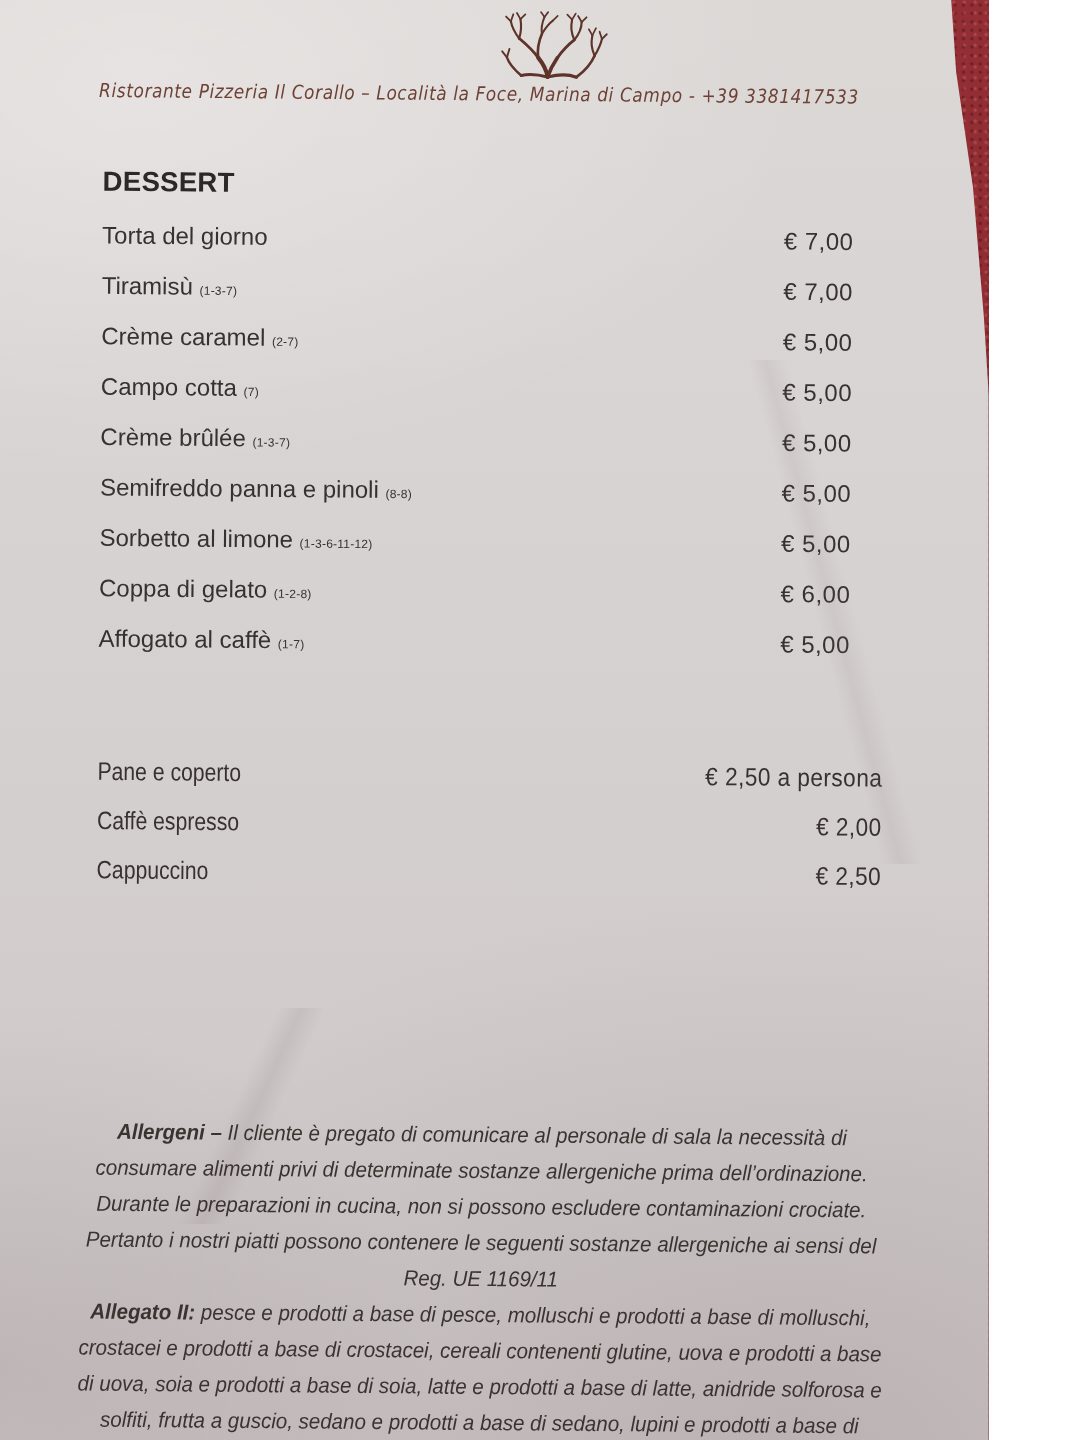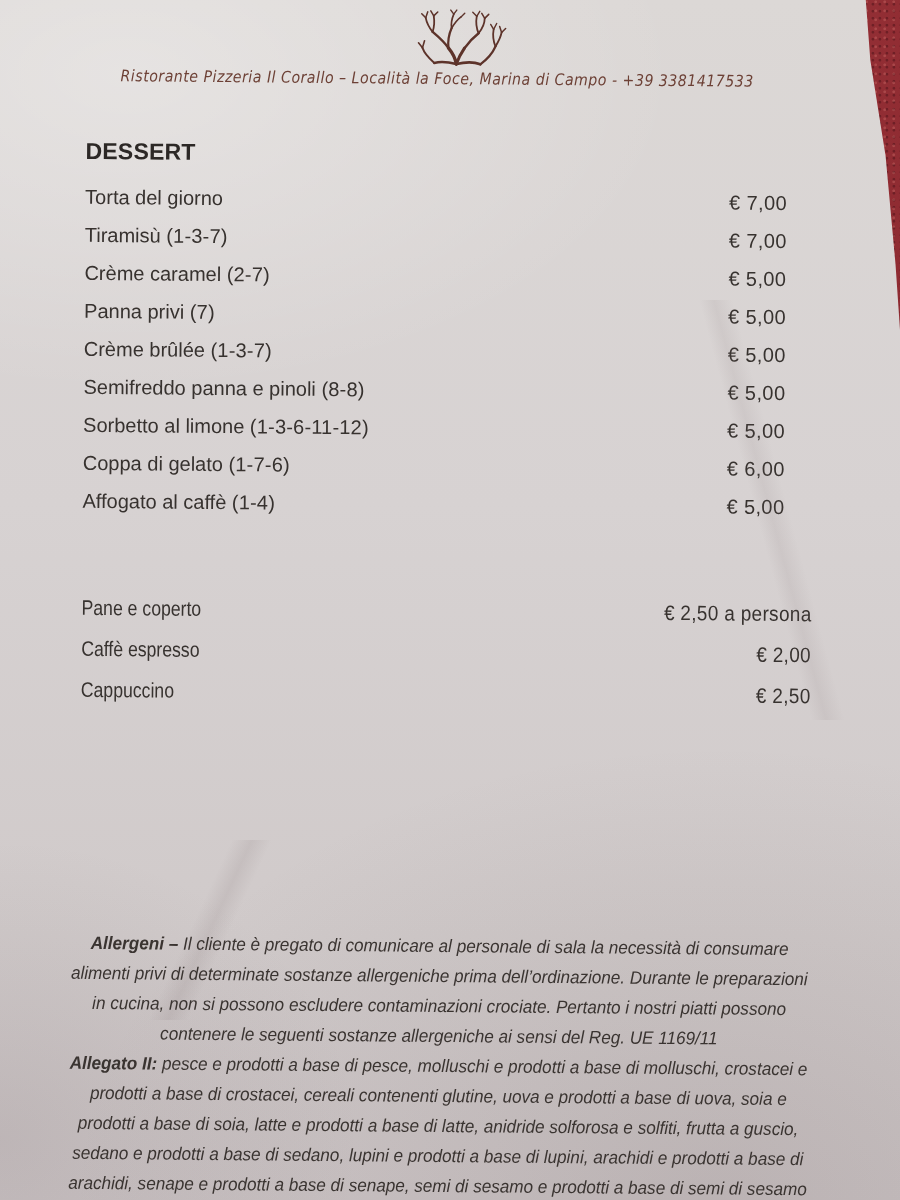--- a/index.html
+++ b/index.html
@@ -1,21 +1,21 @@
 <!DOCTYPE html>
 <html><head>
 <meta charset="utf-8">
 <style>
   html, body { margin:0; padding:0; }
   body {
     width:900px; height:1200px; overflow:hidden;
     font-family:"Liberation Sans", sans-serif;
   }
   .stage {
-    position:relative; width:900px; height:1200px;
+    position:relative; width:824px; height:1200px;
     background-color:#8e2b33;
     background-image:
       radial-gradient(circle at 30% 20%, rgba(255,165,150,0.22) 0.9px, transparent 1.8px),
       radial-gradient(circle at 70% 60%, rgba(55,8,14,0.38) 0.9px, transparent 1.8px),
       linear-gradient(100deg, #80202a 0%, #9e383c 55%, #88252d 100%);
     background-size:9px 9px, 7px 7px, 100% 100%;
     text-decoration:underline;
   }
   .paper {
     position:absolute; inset:0;
@@ -50,21 +50,21 @@
   .menu-body { position:absolute; left:86px; right:112px; top:138px; color:#37322f; }
   .section-title {
     font-size:23px; font-weight:bold; color:#2c2826; letter-spacing:0.2px;
     margin:0 0 22px 0; line-height:26px;
   }
   .row {
     display:flex; justify-content:space-between; align-items:baseline;
     font-size:20px; line-height:22px; margin-bottom:16px;
   }
   .dish { white-space:nowrap; }
-  .alg { font-size:20px; letter-spacing:0.2px; }
+  .alg { font-size:10px; letter-spacing:0.2px; }
   .price { white-space:nowrap; letter-spacing:0.4px; }
 
   .extras { margin-top:84px; margin-right:-28px; }
   .extras .row { font-size:21px; line-height:24px; margin-bottom:17px; }
   .cond  { transform:scaleX(0.84); transform-origin:left center; display:inline-block; }
   .condr { transform:scaleX(0.90); transform-origin:right center; display:inline-block; }
 
   .footer {
     position:absolute; left:52px; right:58px; top:928px;
     text-align:center; font-style:italic; font-size:18px; line-height:30px;
@@ -132,41 +132,41 @@
         </div>
         <div class="row">
           <span class="dish"><span>Tiramisù</span> <span class="alg">(1-3-7)</span></span>
           <span class="price">€ 7,00</span>
         </div>
         <div class="row">
           <span class="dish"><span>Crème caramel</span> <span class="alg">(2-7)</span></span>
           <span class="price">€ 5,00</span>
         </div>
         <div class="row">
-          <span class="dish"><span>Panna privi</span> <span class="alg">(7)</span></span>
+          <span class="dish"><span>Campo cotta</span> <span class="alg">(7)</span></span>
           <span class="price">€ 5,00</span>
         </div>
         <div class="row">
           <span class="dish"><span>Crème brûlée</span> <span class="alg">(1-3-7)</span></span>
           <span class="price">€ 5,00</span>
         </div>
         <div class="row">
           <span class="dish"><span>Semifreddo panna e pinoli</span> <span class="alg">(8-8)</span></span>
           <span class="price">€ 5,00</span>
         </div>
         <div class="row">
           <span class="dish"><span>Sorbetto al limone</span> <span class="alg">(1-3-6-11-12)</span></span>
           <span class="price">€ 5,00</span>
         </div>
         <div class="row">
-          <span class="dish"><span>Coppa di gelato</span> <span class="alg">(1-7-6)</span></span>
+          <span class="dish"><span>Coppa di gelato</span> <span class="alg">(1-2-8)</span></span>
           <span class="price">€ 6,00</span>
         </div>
         <div class="row">
-          <span class="dish"><span>Affogato al caffè</span> <span class="alg">(1-4)</span></span>
+          <span class="dish"><span>Affogato al caffè</span> <span class="alg">(1-7)</span></span>
           <span class="price">€ 5,00</span>
         </div>
 
         <div class="extras">
           <div class="row">
             <span class="dish cond">Pane e coperto</span>
             <span class="price condr">€ 2,50 a persona</span>
           </div>
           <div class="row">
             <span class="dish cond">Caffè espresso</span>

